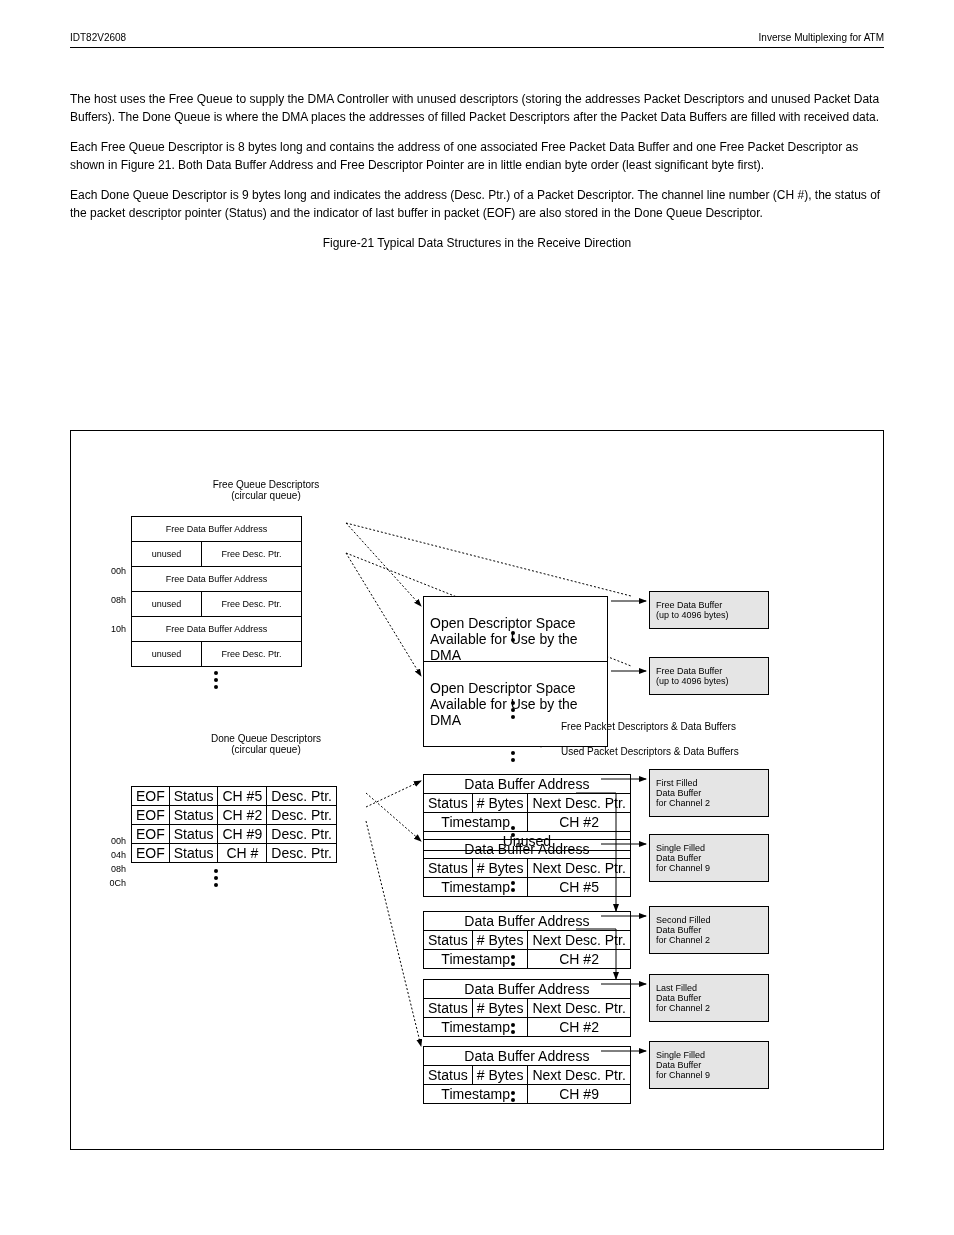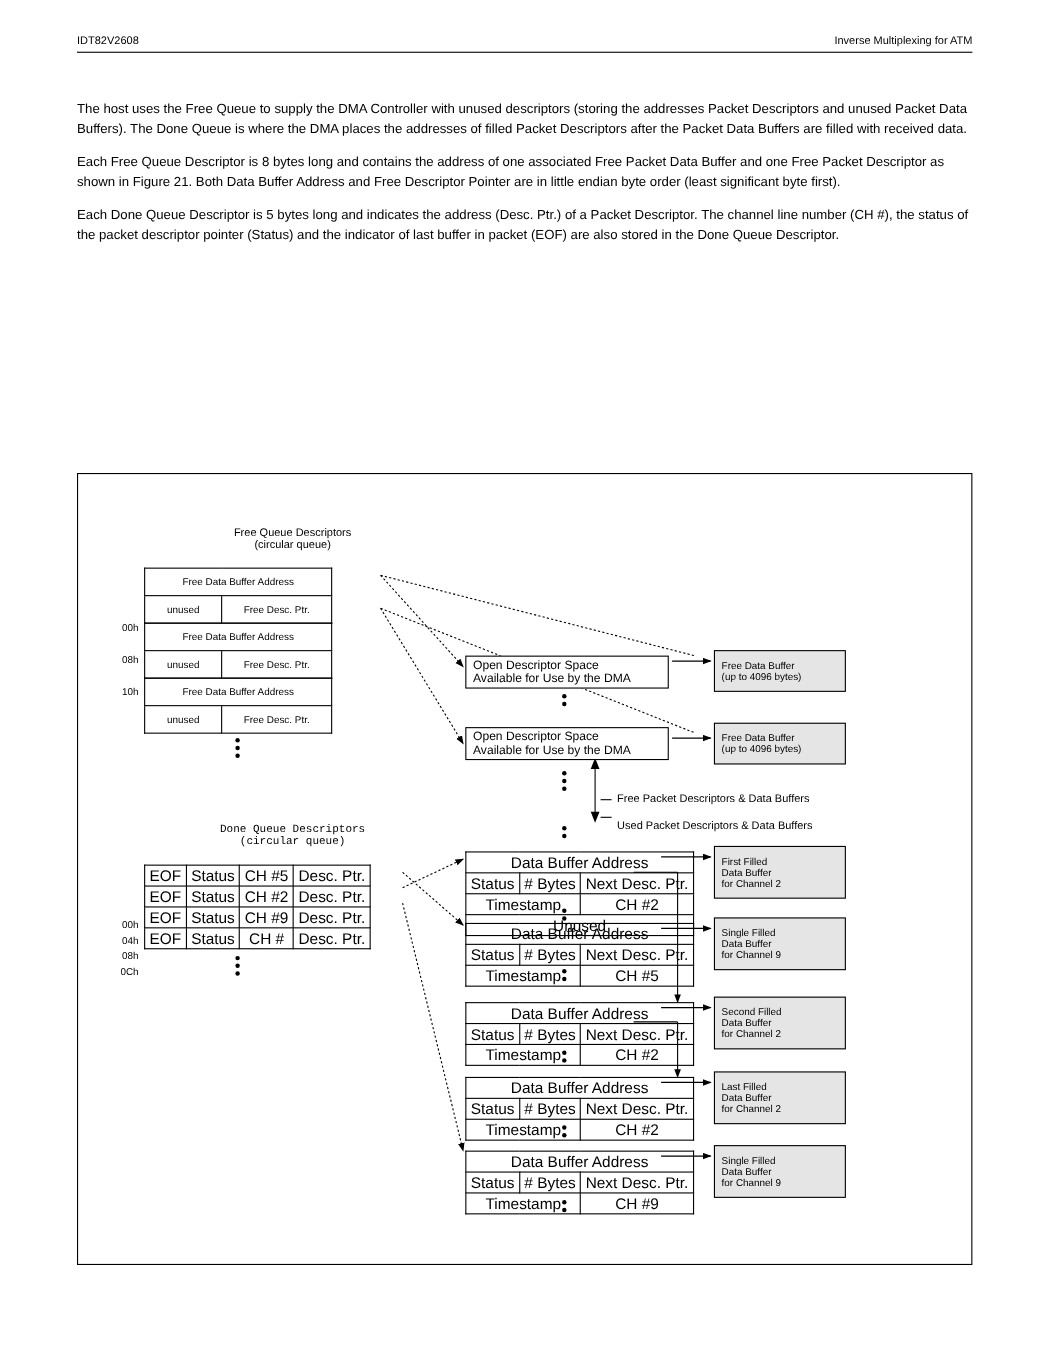--- a/index.html
+++ b/index.html
@@ -68,22 +68,22 @@
   font-size: 14px;
 }
 .desc-tbl td {
   border: 1px solid #000;
   padding: 1px 4px;
   text-align: center;
   white-space: nowrap;
 }
 .smallbox {
   border: 1px solid #000;
-  font-size: 11px;
-  padding: 2px 6px;
+  font-size: 14px;
+  padding: 18px 6px;
   background: #fff;
 }
 .buf-box {
   border: 1px solid #000;
   font-size: 9px;
   padding: 8px 6px;
   background: #e5e5e5;
   width: 120px;
 }
 .label-text {
@@ -105,21 +105,22 @@
   <div style="display:flex; justify-content:space-between;">
     <span>IDT82V2608</span>
     <span>Inverse Multiplexing for ATM</span>
   </div>
   <div class="hr-line"></div>
 </div>
 
 <div class="body-text">
   <p>The host uses the Free Queue to supply the DMA Controller with unused descriptors (storing the addresses Packet Descriptors and unused Packet Data Buffers). The Done Queue is where the DMA places the addresses of filled Packet Descriptors after the Packet Data Buffers are filled with received data.</p>
   <p>Each Free Queue Descriptor is 8 bytes long and contains the address of one associated Free Packet Data Buffer and one Free Packet Descriptor as shown in Figure 21. Both Data Buffer Address and Free Descriptor Pointer are in little endian byte order (least significant byte first).</p>
-  <p>Each Done Queue Descriptor is 5 bytes long and indicates the address (Desc. Ptr.) of a Packet Descriptor. The channel line number (CH #), the status of the packet descriptor pointer (Status) and the indicator of last buffer in packet (EOF) are also stored in the Done Queue Descriptor.</p>
+  <p>Each Done Queue Descriptor is 9 bytes long and indicates the address (Desc. Ptr.) of a Packet Descriptor. The channel line number (CH #), the status of the packet descriptor pointer (Status) and the indicator of last buffer in packet (EOF) are also stored in the Done Queue Descriptor.</p>
+  <p class="figure-caption">Figure-21 Typical Data Structures in the Receive Direction</p>
 </div>
 
 <div class="figure-box">
 
   <svg class="overlay">
     <defs>
       <marker id="arrow" markerWidth="8" markerHeight="8" refX="7" refY="3" orient="auto">
         <path d="M0,0 L8,3 L0,6 Z" fill="#000"></path>
       </marker>
     </defs>
@@ -230,21 +231,21 @@
     <div>(up to 4096 bytes)</div>
   </div>
   <div class="abs buf-box" style="top:226px; left:578px;">
     <div>Free Data Buffer</div>
     <div>(up to 4096 bytes)</div>
   </div>
 
   <div class="abs label-text" style="top:290px; left:490px;">Free Packet Descriptors &amp; Data Buffers</div>
   <div class="abs label-text" style="top:315px; left:490px;">Used Packet Descriptors &amp; Data Buffers</div>
 
-  <div class="abs title-text" style="top:318px; left:105px; width:180px;font-family:Liberation Mono, monospace;">
+  <div class="abs title-text" style="top:302px; left:105px; width:180px;">
     <div>Done Queue Descriptors</div>
     <div>(circular queue)</div>
   </div>
 
   <div class="abs" style="top:355px; left:60px;">
     <table class="desc-tbl">
       <tbody>
           <tr>
             <td>EOF</td>
             <td>Status</td>

